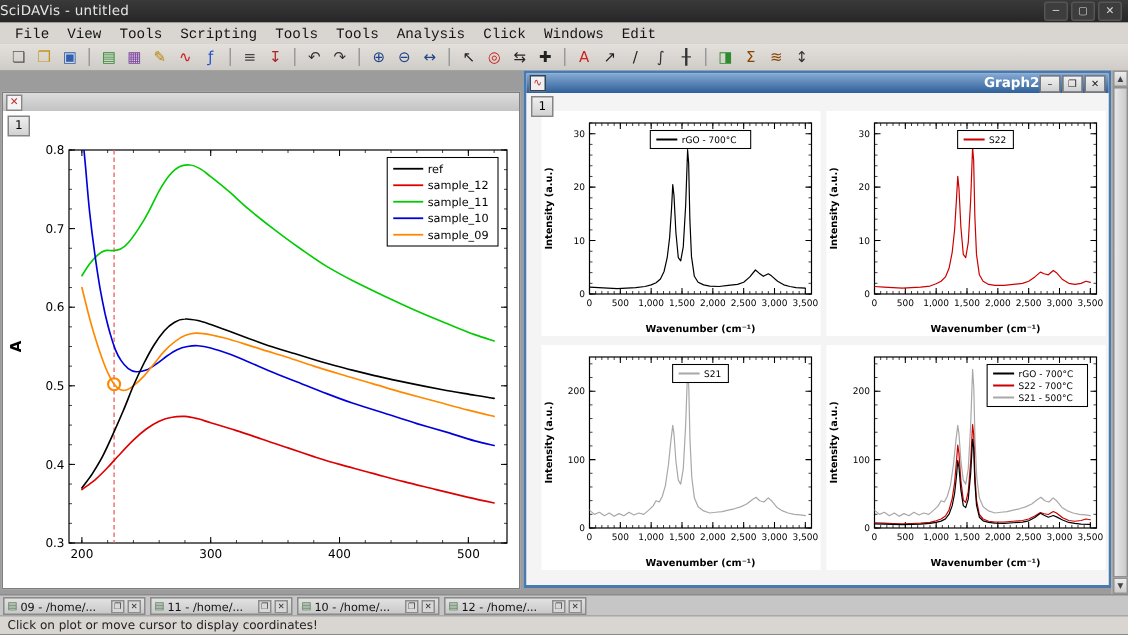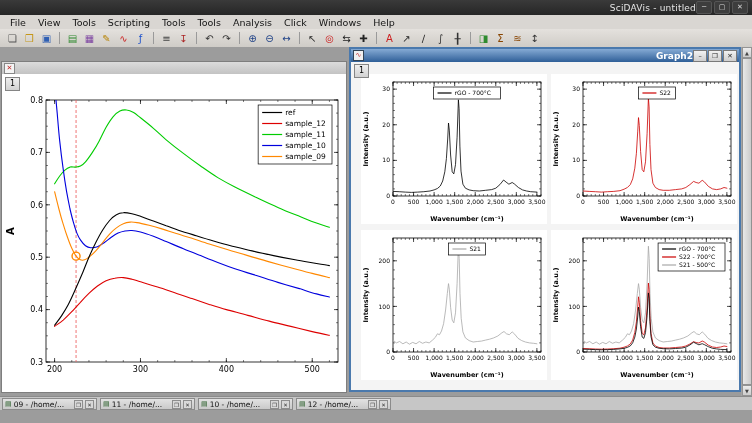--- a/index.html
+++ b/index.html
@@ -1,24 +1,24 @@
 <!DOCTYPE html>
 <html><head>
 <meta charset="utf-8">
 <style>
   html,body{margin:0;padding:0;background:#666;}
   .app{position:relative;width:752px;height:423px;background:#9c9c9c;font-family:"DejaVu Sans",sans-serif;overflow:hidden;-webkit-user-select:none;user-select:none;}
   
   .titlebar{position:absolute;left:0;top:0;right:0;height:15px;background:linear-gradient(#3a3a3a,#262626);color:#e6e6e6;display:flex;align-items:center;}
-  .tb-title{flex:1;text-align:right;font-size:9px;letter-spacing:.2px;}
+  .tb-title{flex:1;text-align:left;font-size:9px;letter-spacing:.2px;}
   .tb-btns{display:flex;gap:2px;margin-right:4px;}
   .tb-btn{width:14px;height:11px;font-size:7px;line-height:11px;text-align:center;color:#d8d8d8;background:#3d3d3d;border:1px solid #555;border-radius:2px;cursor:default;}
   
   .menubar{position:absolute;left:0;top:15px;right:0;height:14px;background:#d9d6d2;border-bottom:1px solid #b8b5b0;display:flex;align-items:center;padding-left:4px;font-size:9.5px;color:#141414;}
-  .menu-item{padding:0 6px;line-height:13px;}
+  .menu-item{padding:0 6px;line-height:13px;font-family:Liberation Mono, monospace;}
   
   .toolbar{position:absolute;left:0;top:29px;right:0;height:18px;background:linear-gradient(#e4e1dd,#cfccc7);border-bottom:1px solid #a0a0a0;display:flex;align-items:center;padding-left:4px;}
   .tb-icon{width:17px;height:15px;font-size:10px;line-height:15px;text-align:center;border-radius:2px;}
   .tb-sep{width:1px;height:12px;background:#9a9a9a;margin:0 4px;}
   
   .workspace{position:absolute;left:0;top:47px;right:0;bottom:27px;background:#9c9c9c;}
   
   .g1win{position:absolute;left:1px;top:14px;width:346px;bottom:3px;background:#fdfdfd;border:1px solid #7e7e7e;box-sizing:border-box;}
   .g1strip{height:12px;background:linear-gradient(#dcdcdc,#c3c3c3);border-bottom:1px solid #9a9a9a;display:flex;align-items:center;padding:0 2px;}
   .g1icon{width:9px;height:9px;font-size:7px;line-height:9px;text-align:center;color:#c03030;background:#f4f4f4;border:1px solid #888;}
@@ -73,21 +73,21 @@
   <div class="menubar" id="menubar">
       <span class="menu-item">File</span>
       <span class="menu-item">View</span>
       <span class="menu-item">Tools</span>
       <span class="menu-item">Scripting</span>
       <span class="menu-item">Tools</span>
       <span class="menu-item">Tools</span>
       <span class="menu-item">Analysis</span>
       <span class="menu-item">Click</span>
       <span class="menu-item">Windows</span>
-      <span class="menu-item">Help</span>
+      <span class="menu-item">Edit</span>
     </div>
 
   <div class="toolbar" id="toolbar">
       <span class="tb-icon" style="color: rgb(85, 85, 85);">❏</span>
       <span class="tb-icon" style="color: rgb(197, 150, 24);">❒</span>
       <span class="tb-icon" style="color: rgb(47, 95, 179);">▣</span>
       <span class="tb-sep"></span>
       <span class="tb-icon" style="color: rgb(46, 139, 46);">▤</span>
       <span class="tb-icon" style="color: rgb(122, 63, 160);">▦</span>
       <span class="tb-icon" style="color: rgb(184, 134, 11);">✎</span>
@@ -937,14 +937,17 @@
         <span class="wtab-btn">✕</span>
       </div>
       <div class="wtab">
         <span class="wtab-ic">▤</span>
         <span class="wtab-label">12 - /home/...</span>
         <span class="wtab-btn">❐</span>
         <span class="wtab-btn">✕</span>
       </div>
     </div>
 
+  <div class="statusbar">
+    <span>Click on plot or move cursor to display coordinates!</span>
+  </div>
 
 </div>
 
 </body></html>

